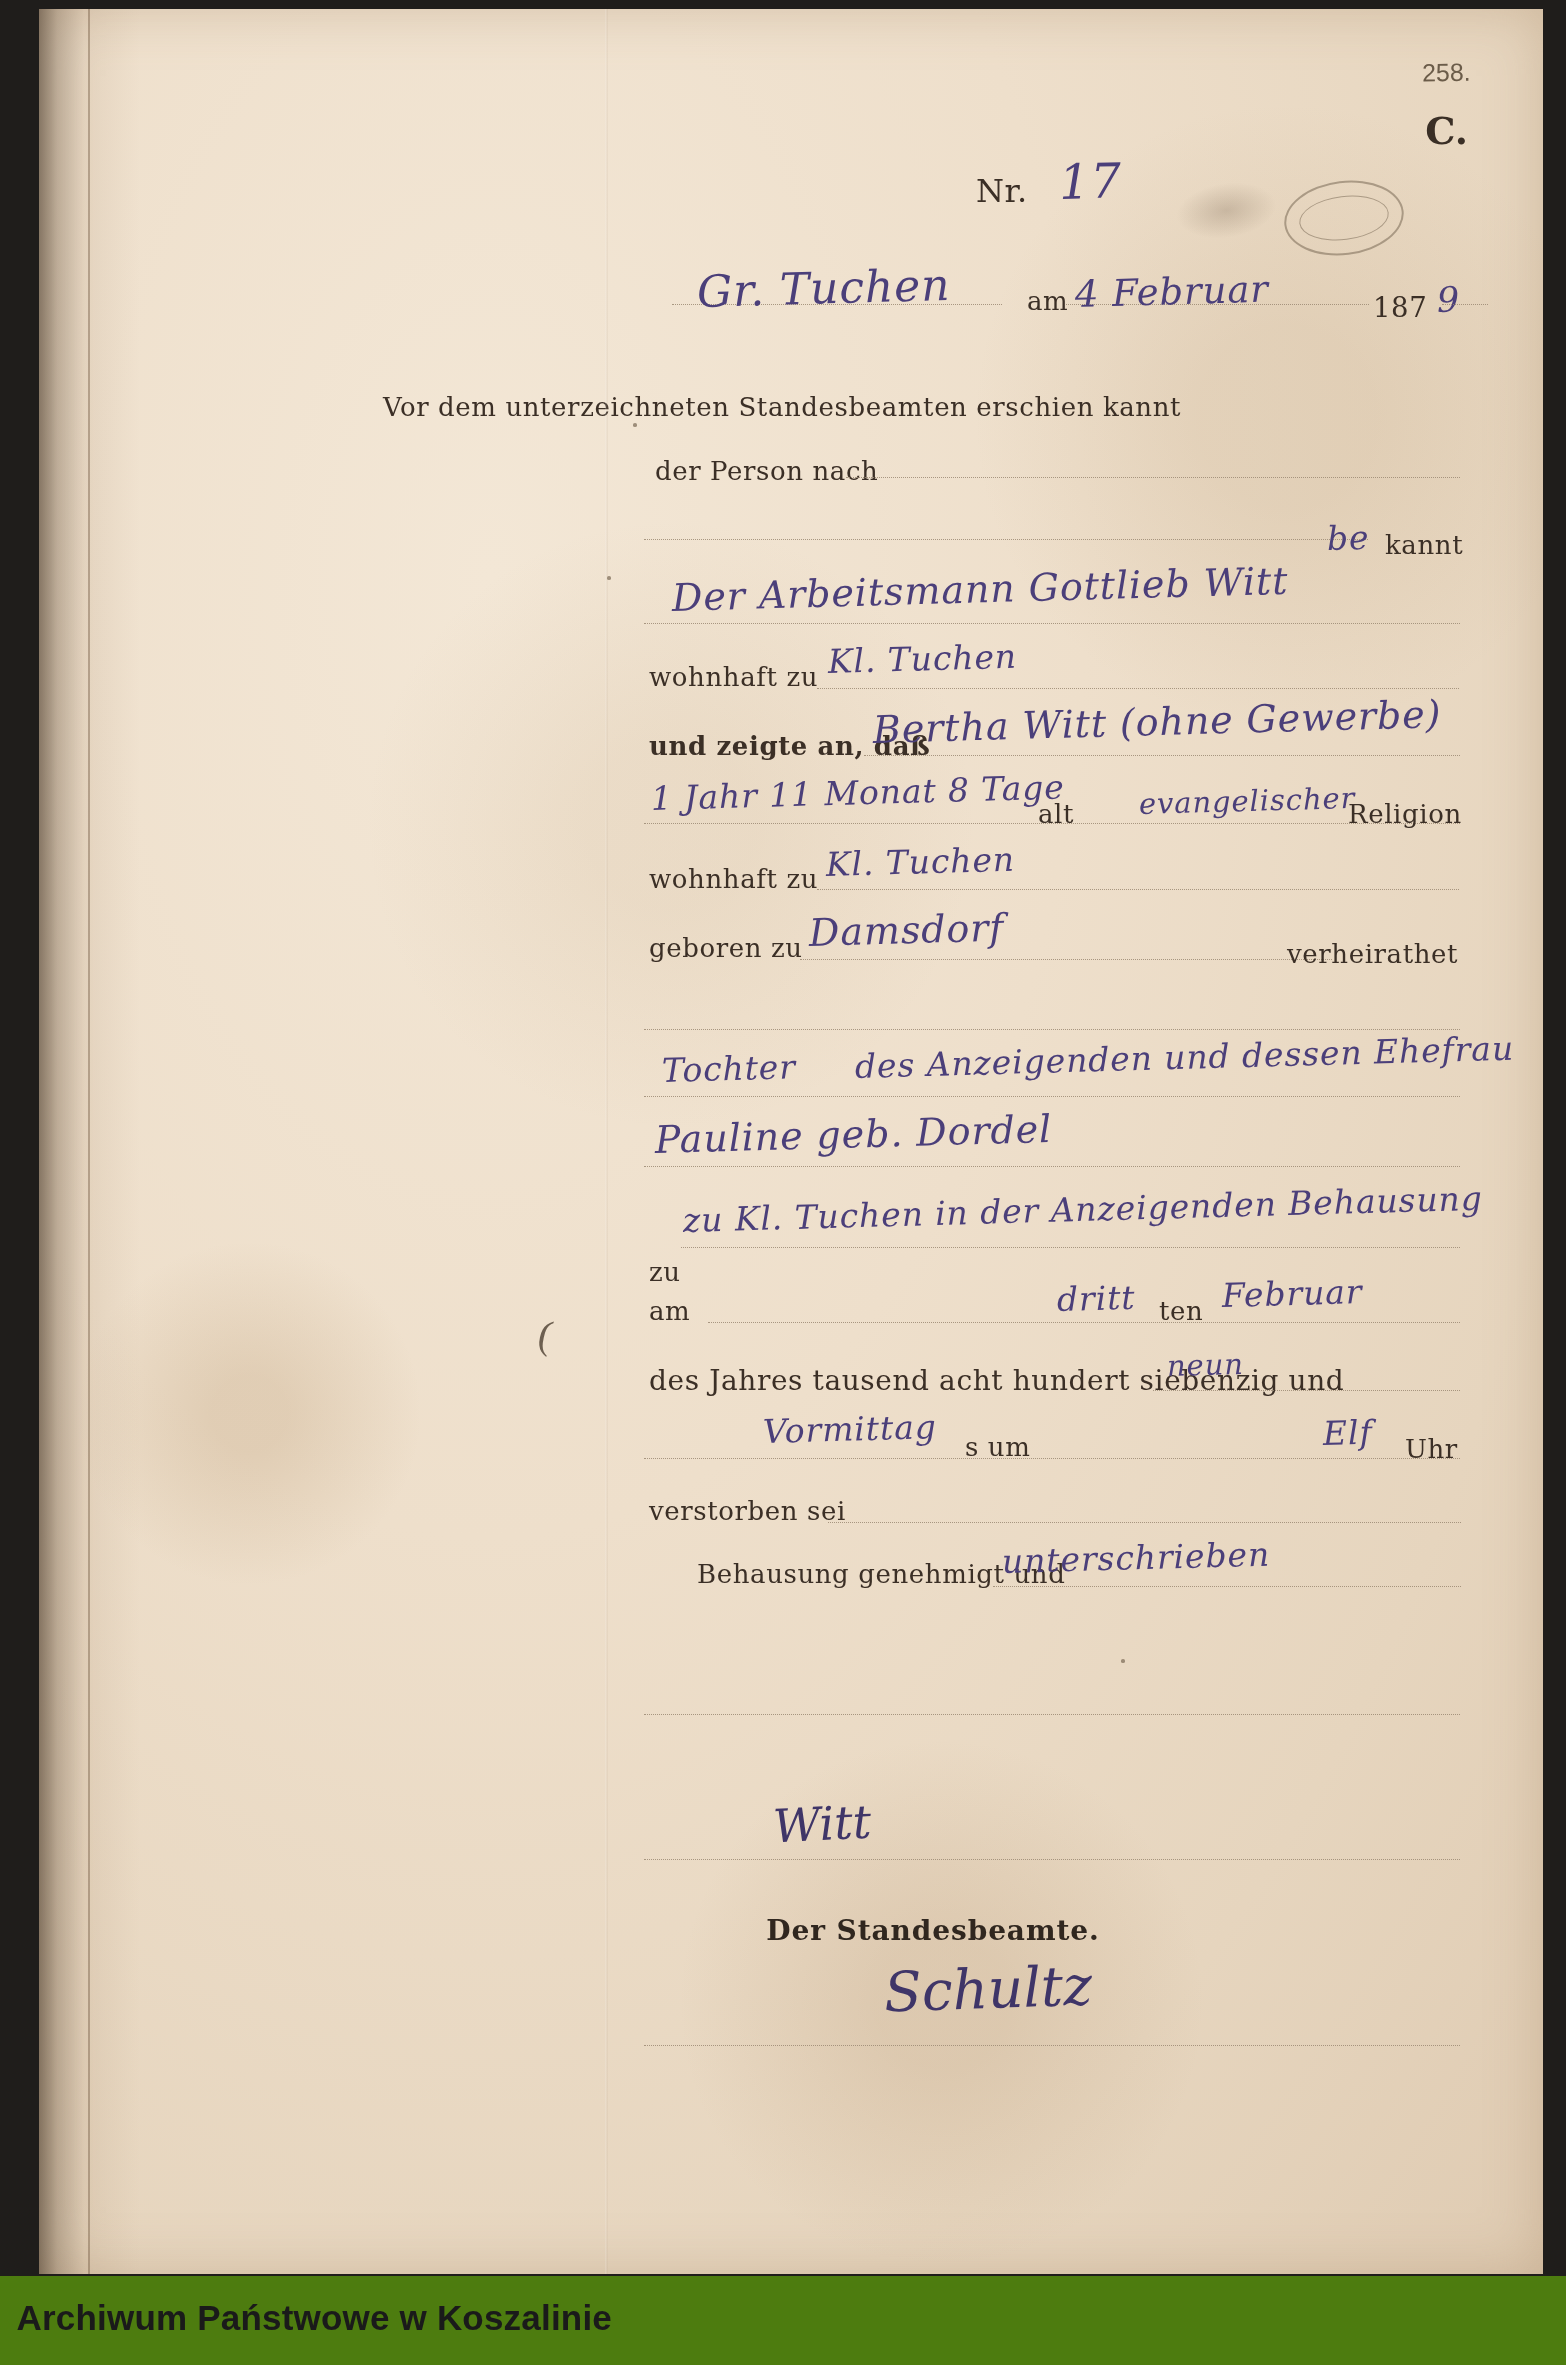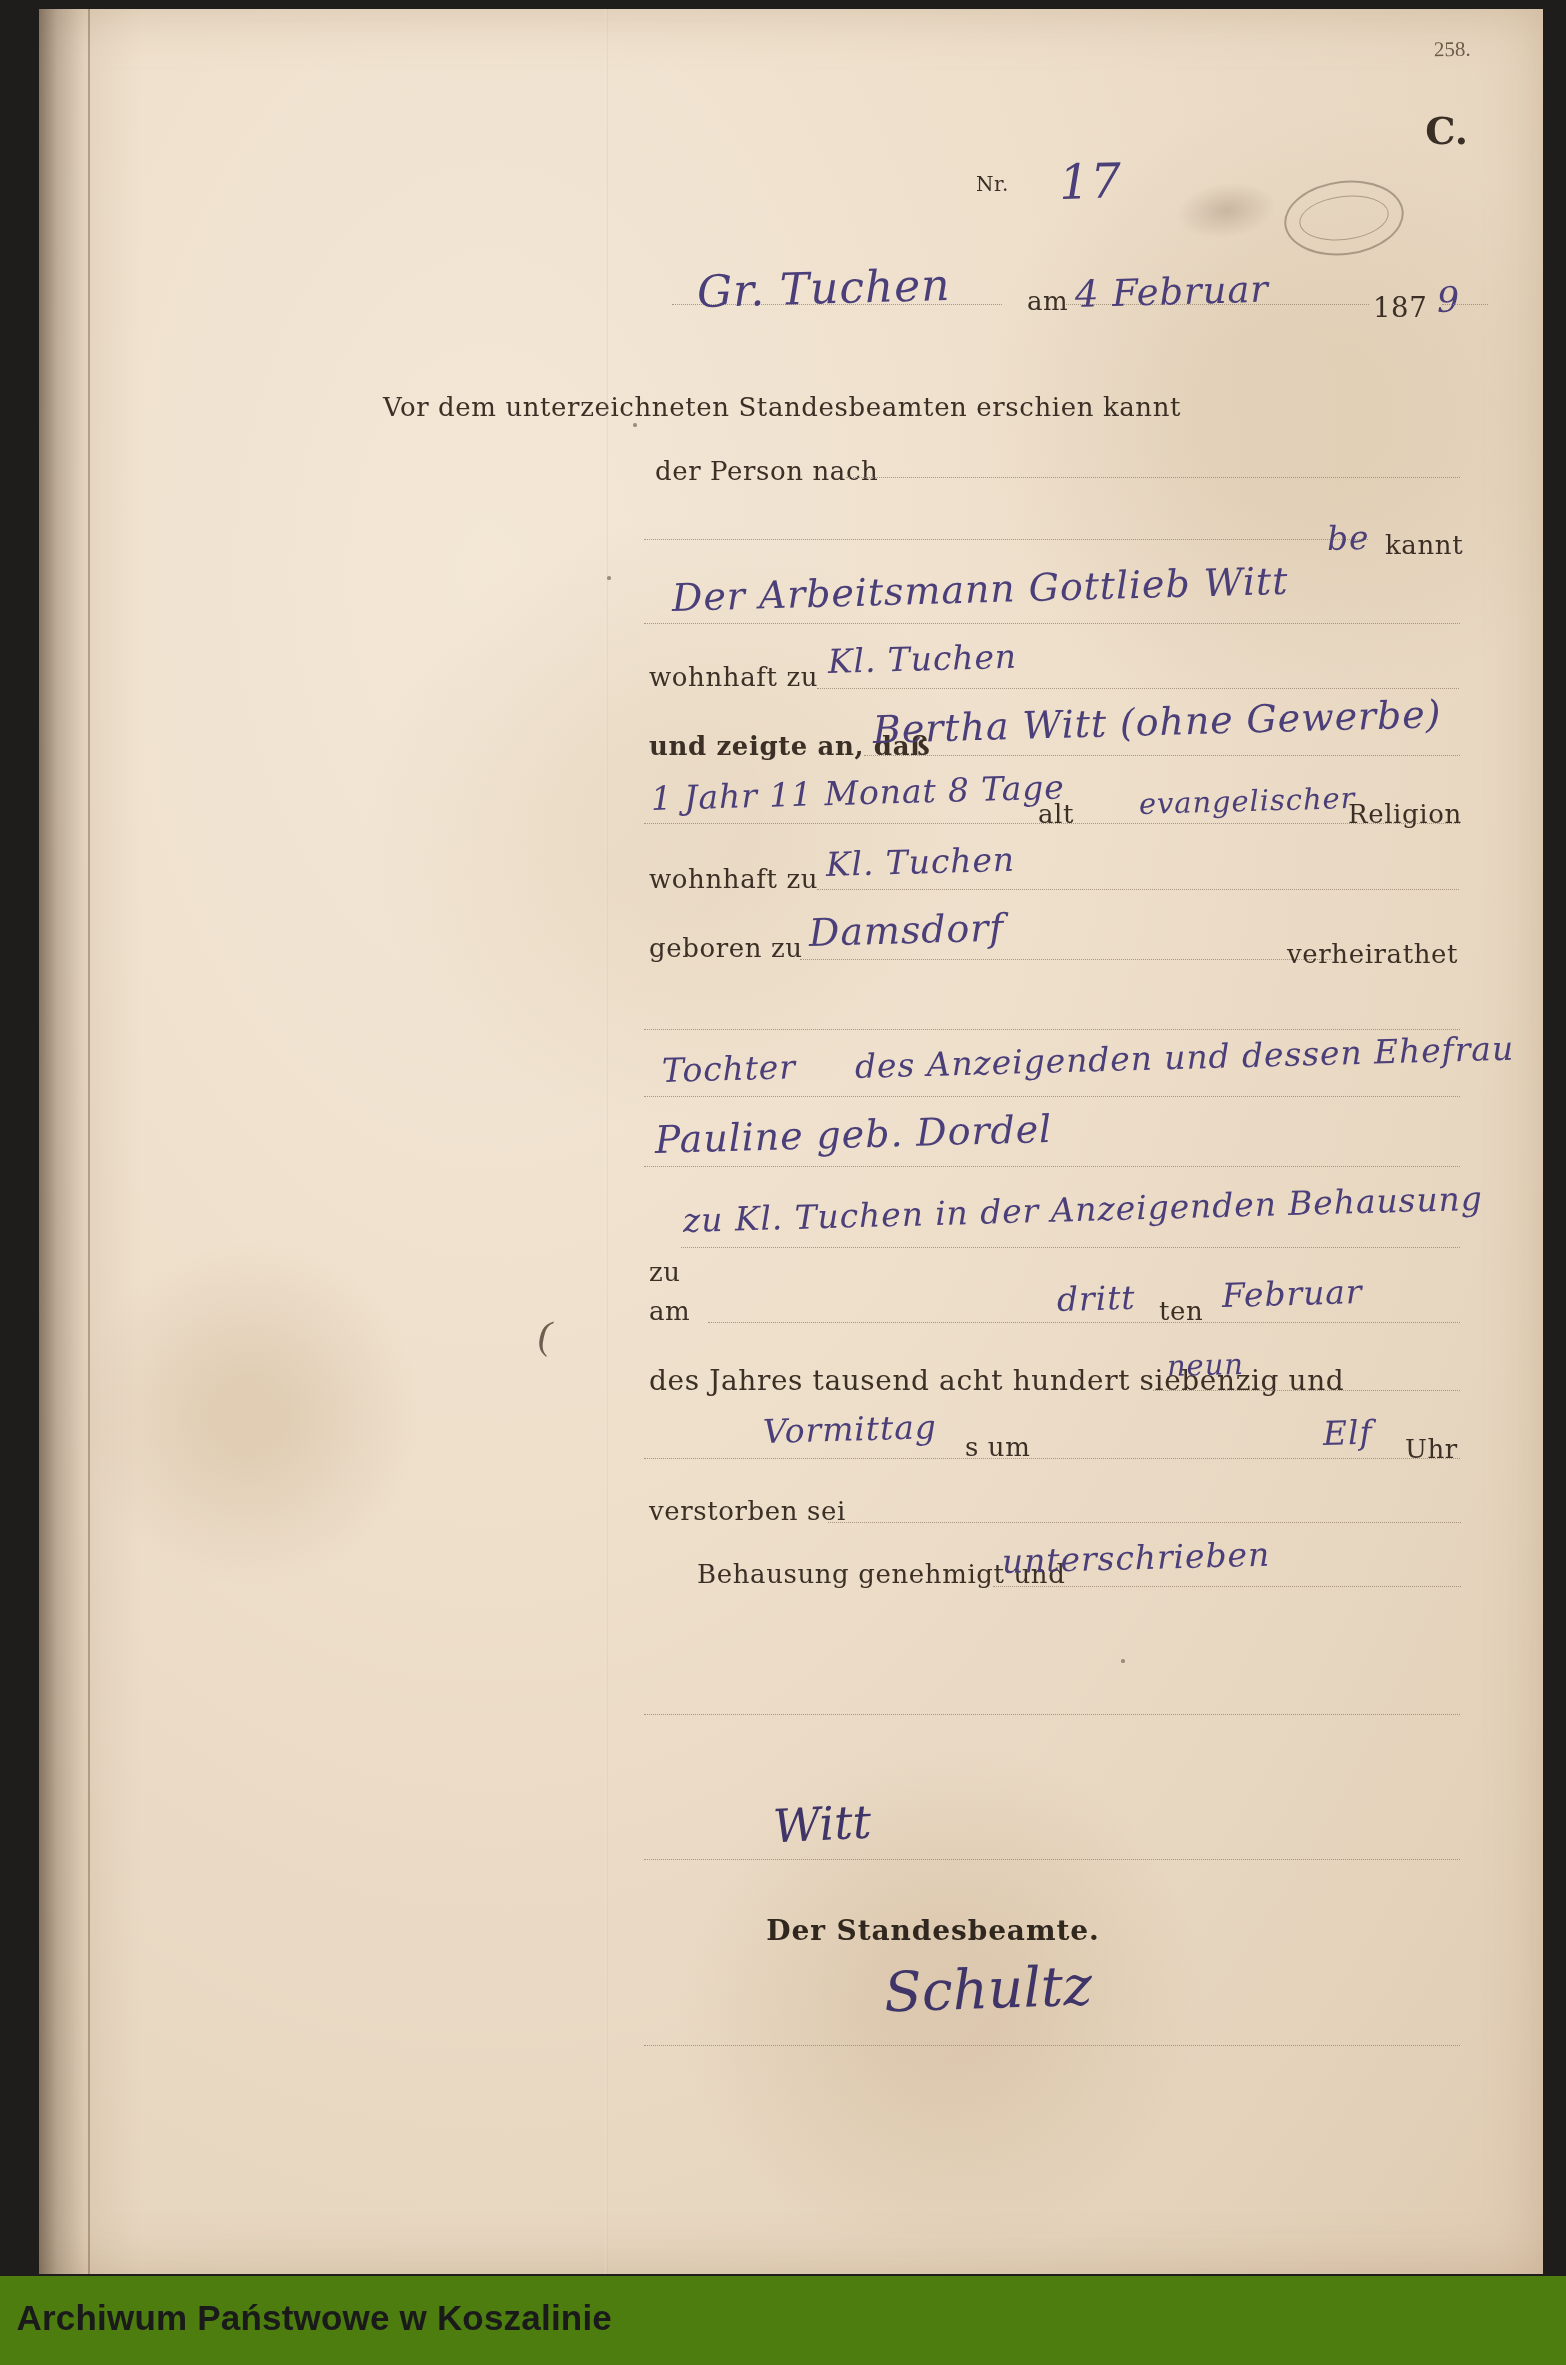--- a/index.html
+++ b/index.html
@@ -113,39 +113,39 @@
   .dotline {
     position: absolute;
     height: 0;
     border-bottom: 1.8px dotted #9c8a74;
     opacity: .85;
   }
 
   
   #archno {
     position: absolute;
-    right: 72px; top: 28px;
-    font-family: Liberation Serif, serif;
-    font-size: 21px;
+    right: 72px; top: 49px;
+    font-family: Liberation Sans, sans-serif;
+    font-size: 25px;
     color: #6b5c49;
     transform: rotate(-1deg);
   }
   #letterC {
     position: absolute;
     right: 75px; top: 99px;
     font-family: "DejaVu Serif", serif;
     font-weight: bold;
     font-size: 38px;
     color: #3a2f26;
   }
 
   #nrlabel {
     position: absolute;
     left: 937px; top: 163px;
-    font-size: 20px;
+    font-size: 32px;
   }
   #nrvalue {
     position: absolute;
     left: 1020px; top: 145px;
     font-size: 48px;
   }
 
   
   #stamp {
     position: absolute;

